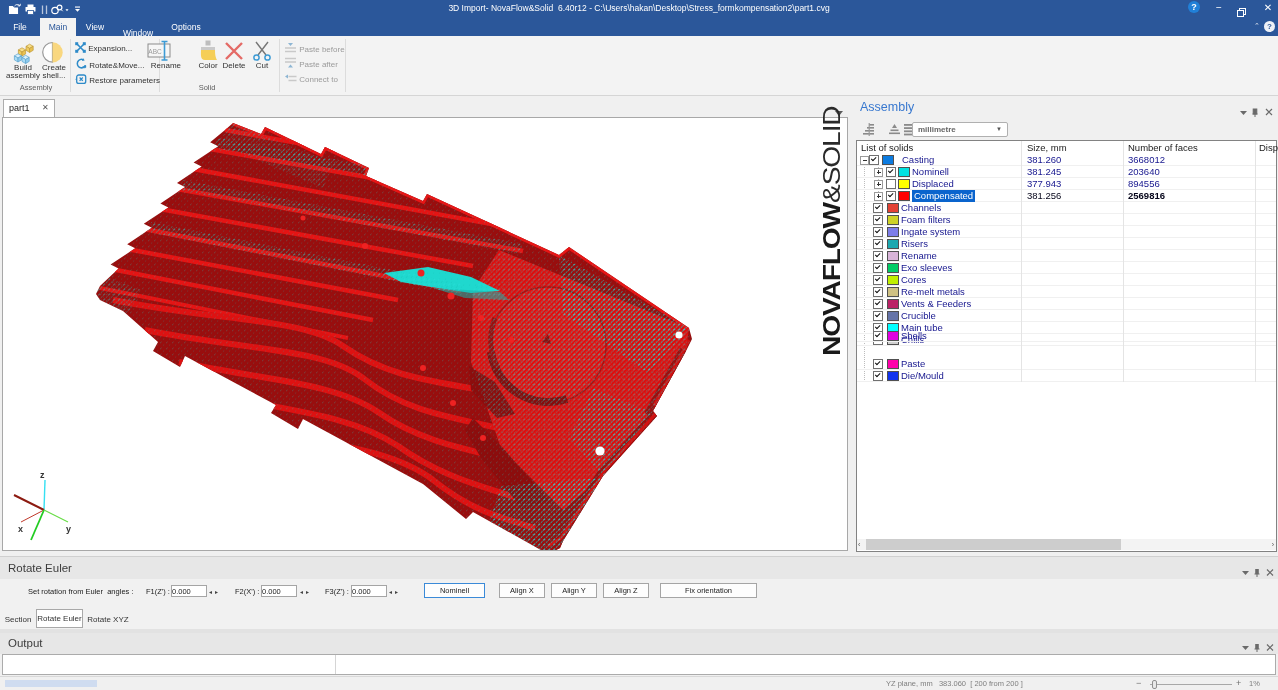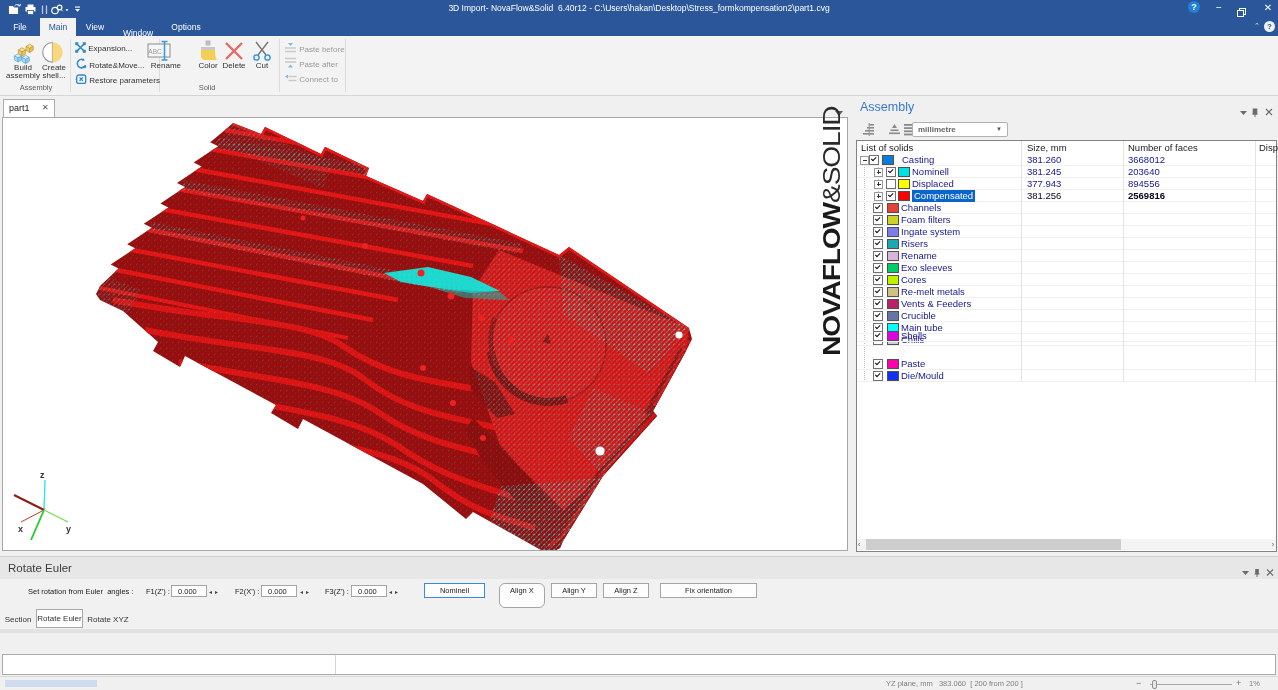--- a/index.html
+++ b/index.html
@@ -25,21 +25,21 @@
   .rowtxt { position:absolute; top:0; height:12px; line-height:12px; font-size:9.5px; color:#16168e; white-space:nowrap; }
   .cb { position:absolute; top:0.5px; width:10px; height:10px; background:#fff; border:1px solid #707070; }
   .cb .k { display:block; width:5px; height:2.5px; border-left:1.6px solid #111; border-bottom:1.6px solid #111; transform:rotate(-45deg); margin:1.5px 0 0 1px; }
   .sw { position:absolute; top:0.5px; width:12px; height:10px; border:1px solid #505050; }
   .exp { position:absolute; top:1.5px; width:9px; height:9px; background:#fff; border:1px solid #9a9a9a; }
   .exp .h { position:absolute; left:1.5px; top:3px; width:4px; height:1px; background:#333; }
   .exp .v { position:absolute; left:3px; top:1.5px; width:1px; height:4px; background:#333; }
   .colline { position:absolute; top:0; width:1px; height:241px; background:#e4e4e4; }
   .panhdr { position:absolute; left:0; width:1278px; background:#e7e7e7; color:#3c3c3c; }
   .btn { position:absolute; background:#fdfdfd; border:1px solid #a5a5a5; font-size:7.5px; color:#222; text-align:center; }
-  .inp { position:absolute; width:36px; height:12px; background:#fff; border:1px solid #a5a5a5; font-size:7.5px; color:#222; line-height:11px; padding-left:6px; }
+  .inp { position:absolute; width:36px; height:12px; background:#fff; border:1px solid #a5a5a5; font-size:7.5px; color:#222; line-height:11px; padding-left:0; }
   .f1lab { position:absolute; font-size:7.5px; color:#222; }
   .spin { position:absolute; font-size:6px; color:#444; letter-spacing:3px; }
   .btab { position:absolute; top:0; height:17px; line-height:17px; font-size:8px; color:#333; text-align:center; }
 </style>
 </head>
 <body>
 <div id="app">
 
 <div class="abs titlebar"></div>
 <div class="abs" style="left:8px;top:2px;width:120px;height:13px;">
@@ -558,33 +558,42 @@
   <span class="f1lab" style="left:146px;top:8px;">F1(Z') :</span>
   <div class="inp" style="left:171px;top:6px;">0.000</div>
   <span class="spin" style="left:209px;top:9px;">◂▸</span>
   <span class="f1lab" style="left:235px;top:8px;">F2(X') :</span>
   <div class="inp" style="left:261px;top:6px;">0.000</div>
   <span class="spin" style="left:300px;top:9px;">◂▸</span>
   <span class="f1lab" style="left:325px;top:8px;">F3(Z') :</span>
   <div class="inp" style="left:351px;top:6px;">0.000</div>
   <span class="spin" style="left:389px;top:9px;">◂▸</span>
   <div class="btn" style="left:424px;top:4px;width:61px;height:15px;line-height:14px;border-color:#3a8ad8;">Nominell</div>
-  <div class="btn" style="left:499px;top:4px;width:46px;height:25px;line-height:14px;border-radius:6px;">Align X</div>
+  <div class="btn" style="left:499px;top:4px;width:46px;height:15px;line-height:14px;">Align X</div>
   <div class="btn" style="left:551px;top:4px;width:46px;height:15px;line-height:14px;">Align Y</div>
   <div class="btn" style="left:603px;top:4px;width:46px;height:15px;line-height:14px;">Align Z</div>
   <div class="btn" style="left:660px;top:4px;width:97px;height:15px;line-height:14px;">Fix orientation</div>
 </div>
 
 <div class="abs" style="left:0;top:608px;width:1278px;height:21px;background:#f1f1f1;">
   <div class="btab" style="left:0px;top:3px;width:36px;">Section</div>
   <div class="btab" style="left:36px;top:1px;width:47px;background:#fff;border:1px solid #a8a8a8;height:19px;">Rotate Euler</div>
   <div class="btab" style="left:84px;top:3px;width:48px;">Rotate XYZ</div>
 </div>
 <div class="abs" style="left:0;top:629px;width:1278px;height:4px;background:#e2e2e2;"></div>
 
+<div class="abs panhdr" style="top:633px;height:21px;">
+  <span style="position:absolute;left:8px;top:4px;font-size:11.5px;">Output</span>
+  <span style="position:absolute;left:1242px;top:6px;"><svg width="34" height="10">
+    <path d="M0,3 l7,0 l-3.5,4 z" fill="#6a6a6a"></path>
+    <rect x="13.2" y="1" width="3.6" height="5" fill="#6a6a6a"></rect>
+          <path d="M15,6 v3 m-2.5,-3 h5" stroke="#6a6a6a" fill="none"></path>
+    <path d="M25,1.5 l6,6 m0,-6 l-6,6" stroke="#6a6a6a" stroke-width="1.2"></path>
+  </svg></span>
+</div>
 <div class="abs" style="left:2px;top:654px;width:1274px;height:21px;background:#fff;border:1px solid #ababab;">
   <div style="position:absolute;left:332px;top:0;width:1px;height:19px;background:#d5d5d5;"></div>
 </div>
 
 <div class="abs" style="left:0;top:676px;width:1278px;height:14px;background:#f0f0f0;border-top:1px solid #d8d8d8;">
   <div style="position:absolute;left:5px;top:3px;width:92px;height:7px;background:#cfdcf0;"></div>
   <div style="position:absolute;left:886px;top:2px;font-size:7.5px;color:#808080;">YZ plane, mm&nbsp;&nbsp; 383.060&nbsp; [ 200 from 200 ]</div>
   <div style="position:absolute;left:1136px;top:1px;font-size:9px;color:#707070;">−</div>
   <div style="position:absolute;left:1150px;top:7px;width:82px;height:1px;background:#a8a8a8;"></div>
   <div style="position:absolute;left:1152px;top:3px;width:5px;height:9px;background:#e8e8e8;border:1px solid #909090;border-radius:2px;"></div>

